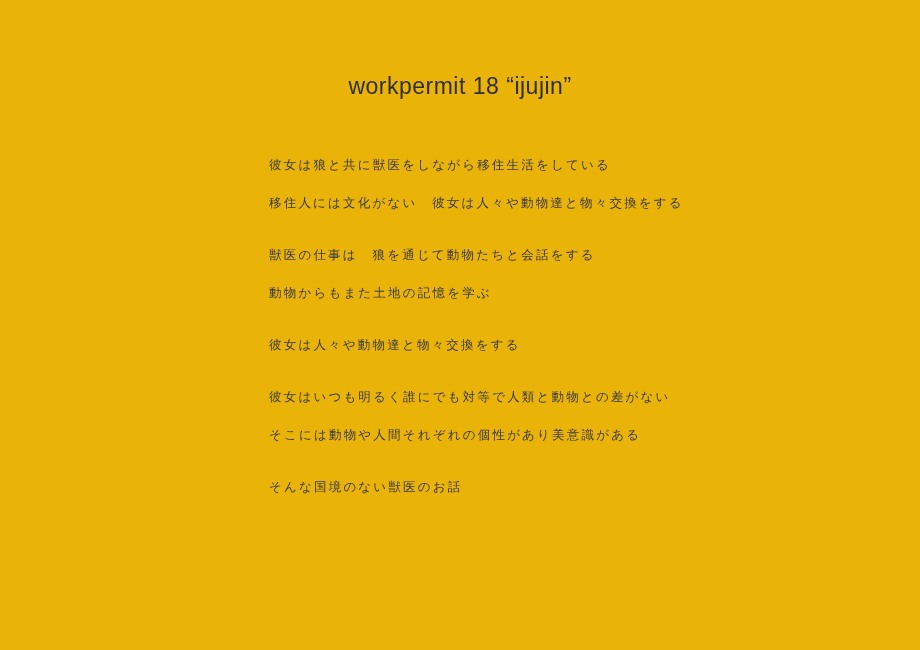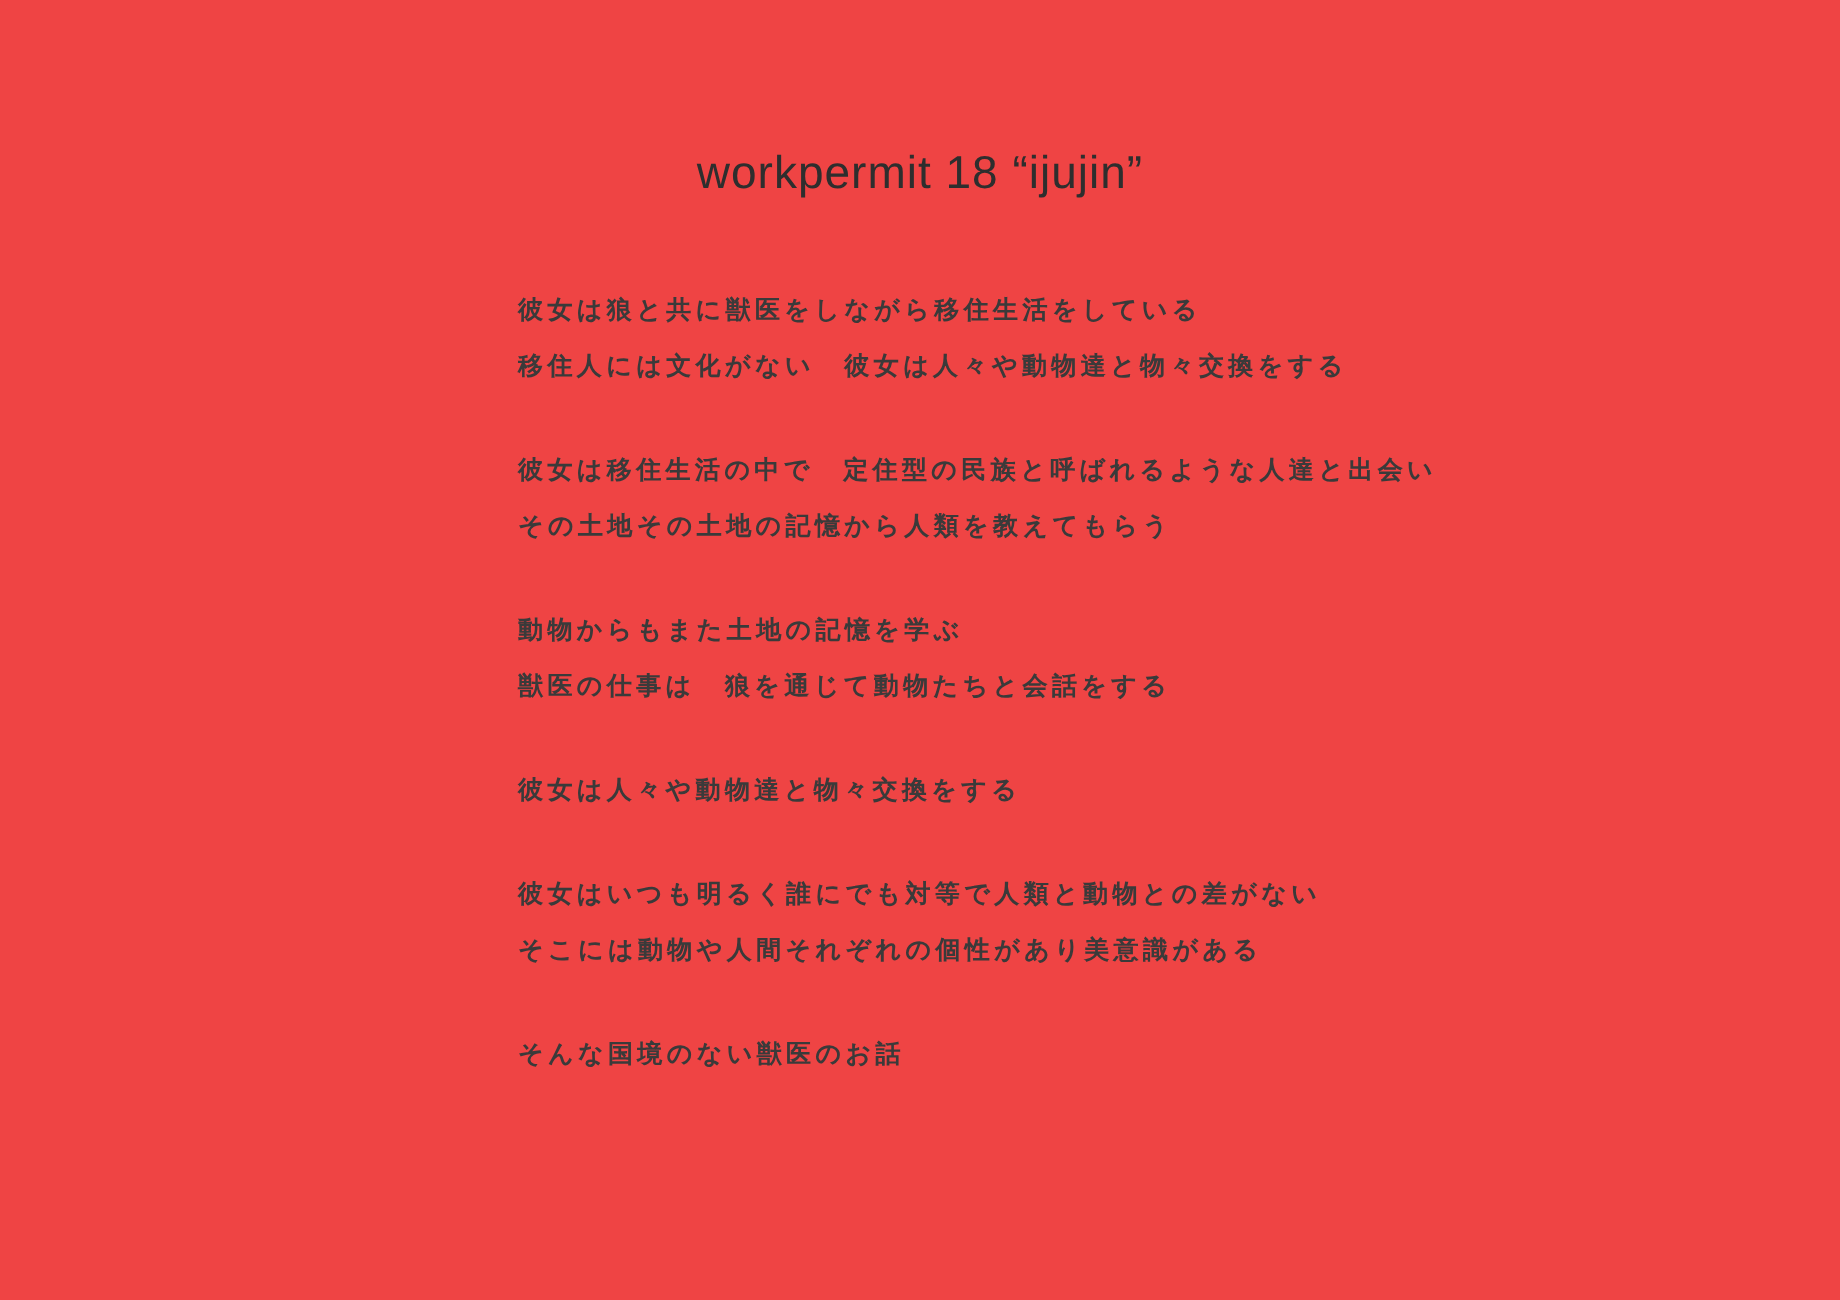--- a/index.html
+++ b/index.html
@@ -10,21 +10,21 @@
   body {
     width: 920px;
     height: 650px;
     position: relative;
     overflow: hidden;
     font-family: "Liberation Sans", "DejaVu Sans", sans-serif;
   }
   .page {
     position: absolute;
     inset: 0;
-    background: #ef4444;
+    background: #eab308;
   }
   .title {
     position: absolute;
     top: 58px;
     left: 0;
     width: 920px;
     text-align: center;
     font-size: 23px;
     font-weight: 500;
     letter-spacing: 0.5px;
@@ -36,50 +36,46 @@
     top: 140px;
     color: #3a3a3a;
   }
   .paragraph {
     margin: 0 0 26px 0;
   }
   .paragraph:last-child {
     margin-bottom: 0;
   }
   .line {
-    margin: 2px;
+    margin: 12px;
     font-size: 12.5px;
     line-height: 26px;
     letter-spacing: 2.2px;
     white-space: pre;
-    font-weight: 700;
+    font-weight: 400;
   }
 </style>
 </head>
 <body>
 
 <div class="page">
 
   <h1 class="title">workpermit 18 “ijujin”</h1>
 
   <div class="content">
 
     <div class="paragraph">
       <p class="line">彼女は狼と共に獣医をしながら移住生活をしている</p>
       <p class="line">移住人には文化がない　彼女は人々や動物達と物々交換をする</p>
     </div>
 
-    <div class="paragraph">
-      <p class="line">彼女は移住生活の中で　定住型の民族と呼ばれるような人達と出会い</p>
-      <p class="line">その土地その土地の記憶から人類を教えてもらう</p>
-    </div>
 
     <div class="paragraph">
+      <p class="line">獣医の仕事は　狼を通じて動物たちと会話をする</p>
       <p class="line">動物からもまた土地の記憶を学ぶ</p>
-      <p class="line">獣医の仕事は　狼を通じて動物たちと会話をする</p>
     </div>
 
     <div class="paragraph">
       <p class="line">彼女は人々や動物達と物々交換をする</p>
     </div>
 
     <div class="paragraph">
       <p class="line">彼女はいつも明るく誰にでも対等で人類と動物との差がない</p>
       <p class="line">そこには動物や人間それぞれの個性があり美意識がある</p>
     </div>

